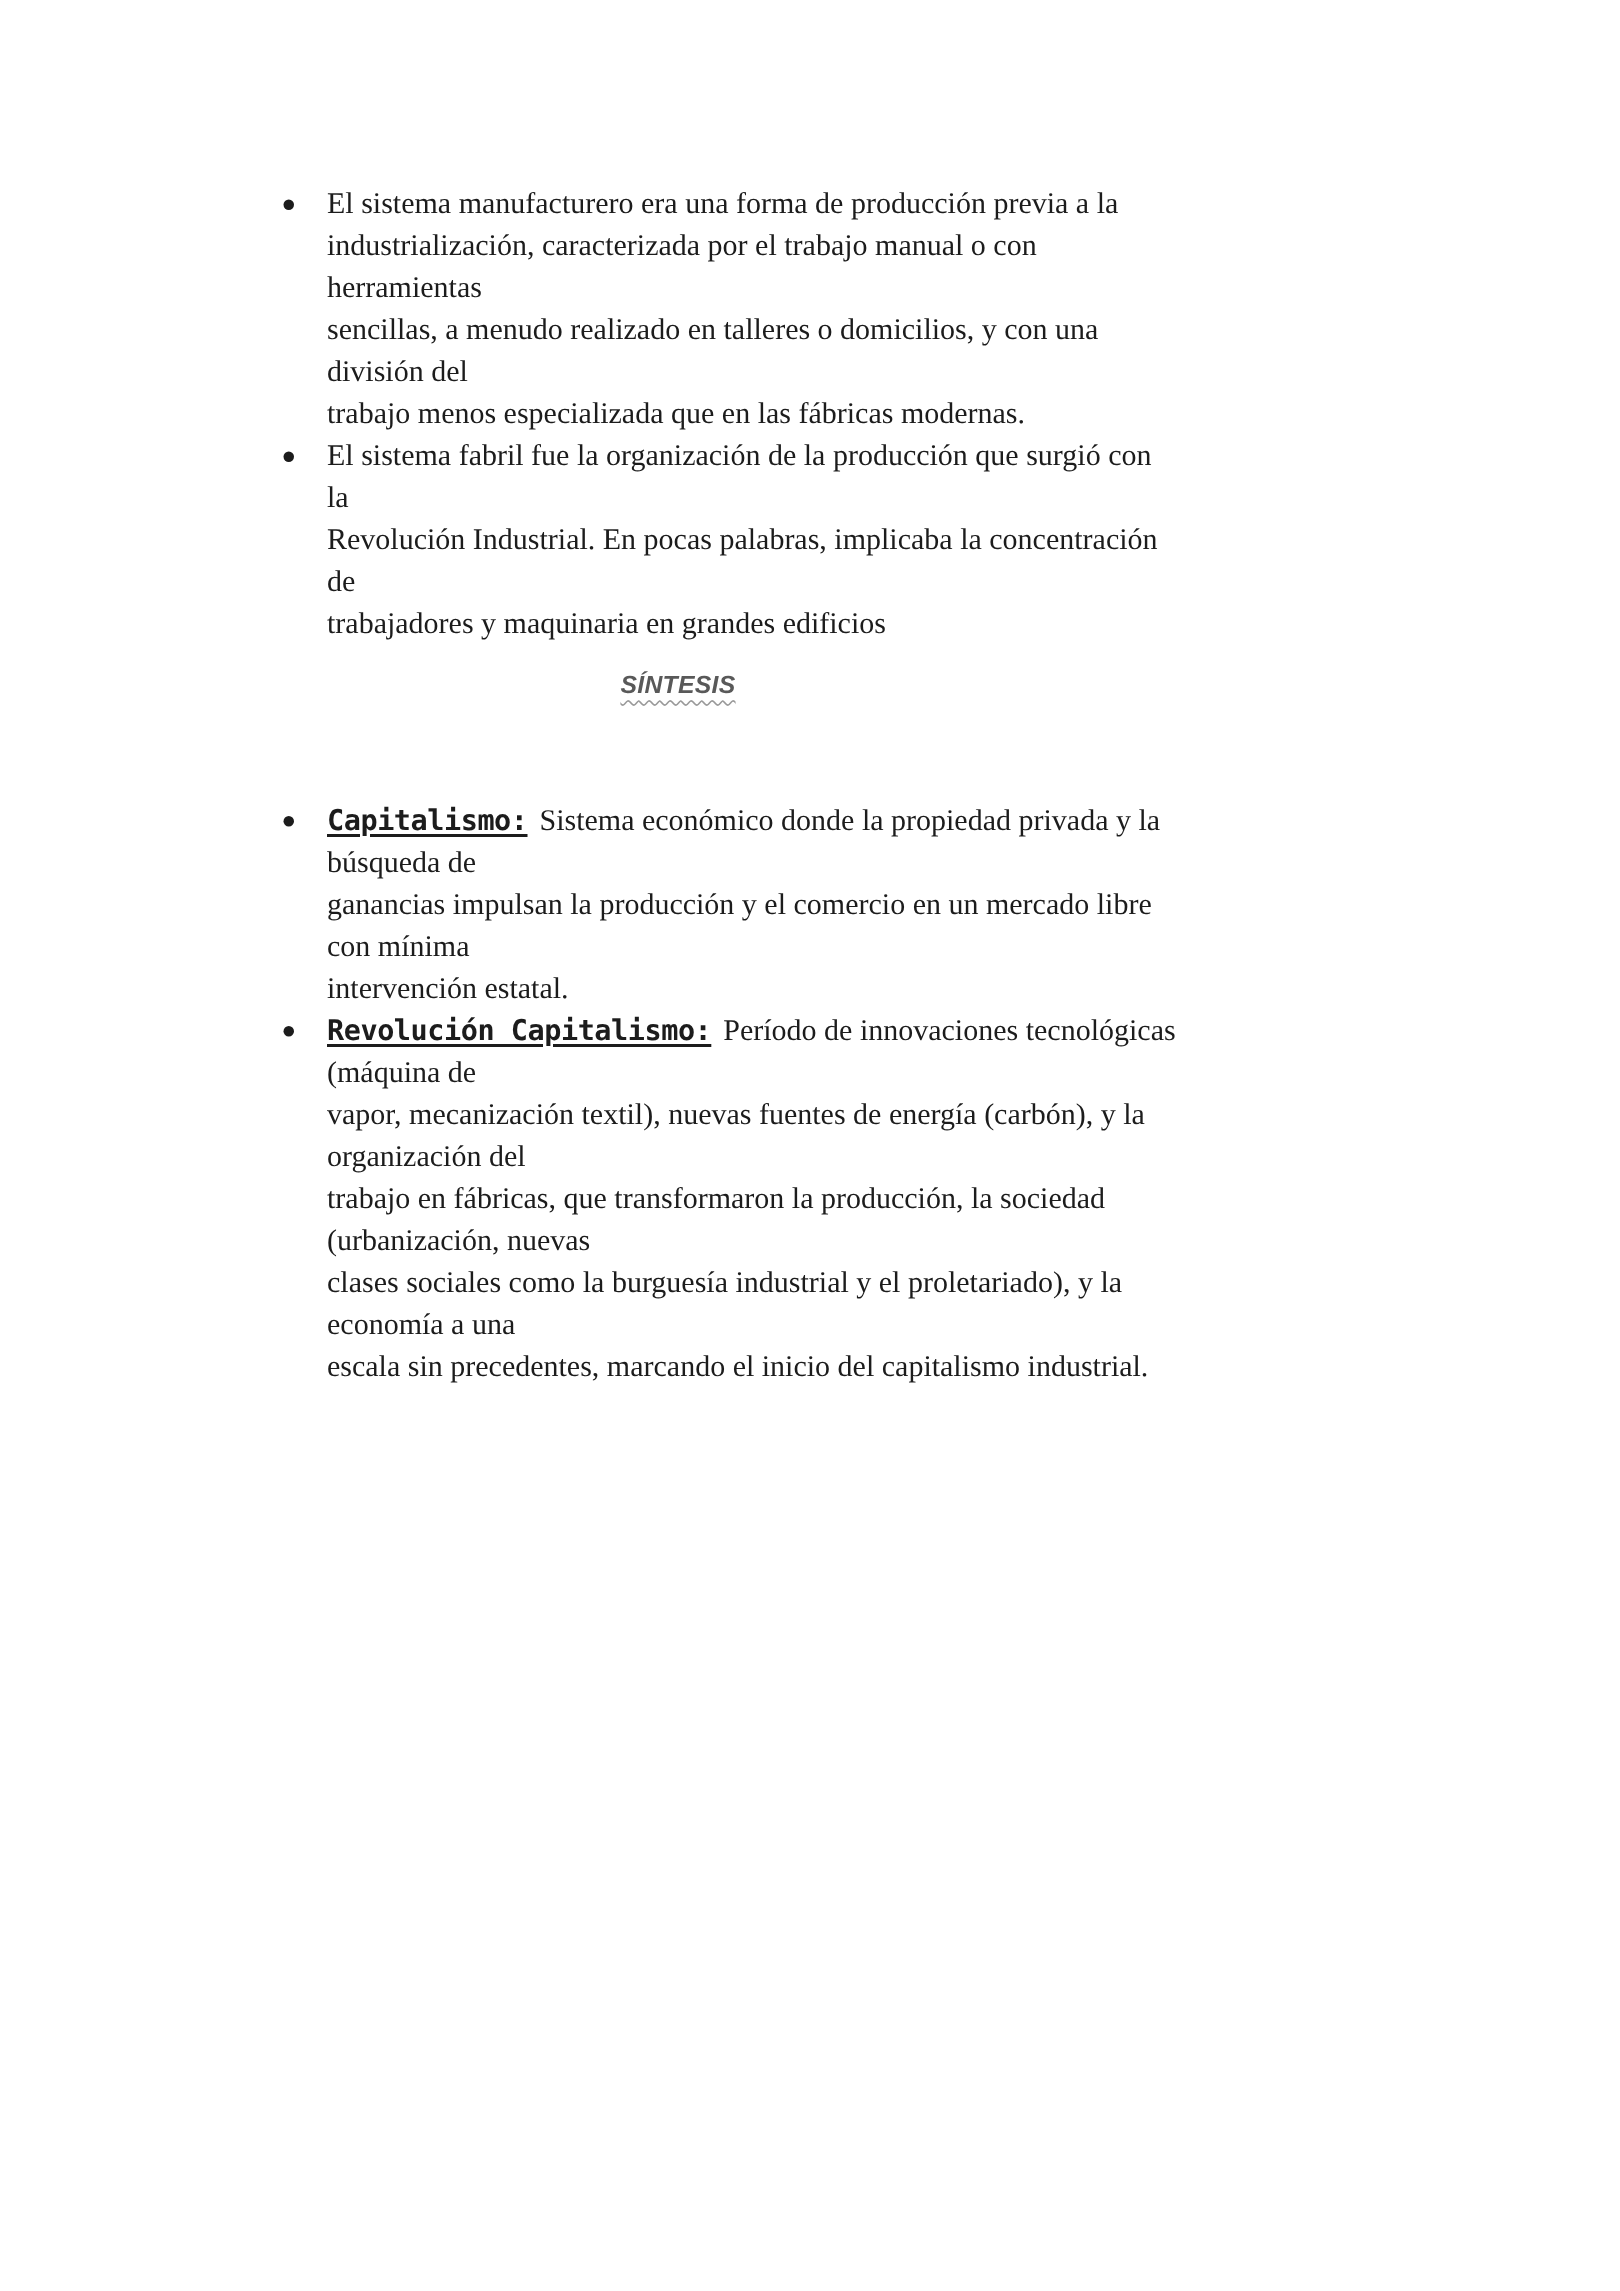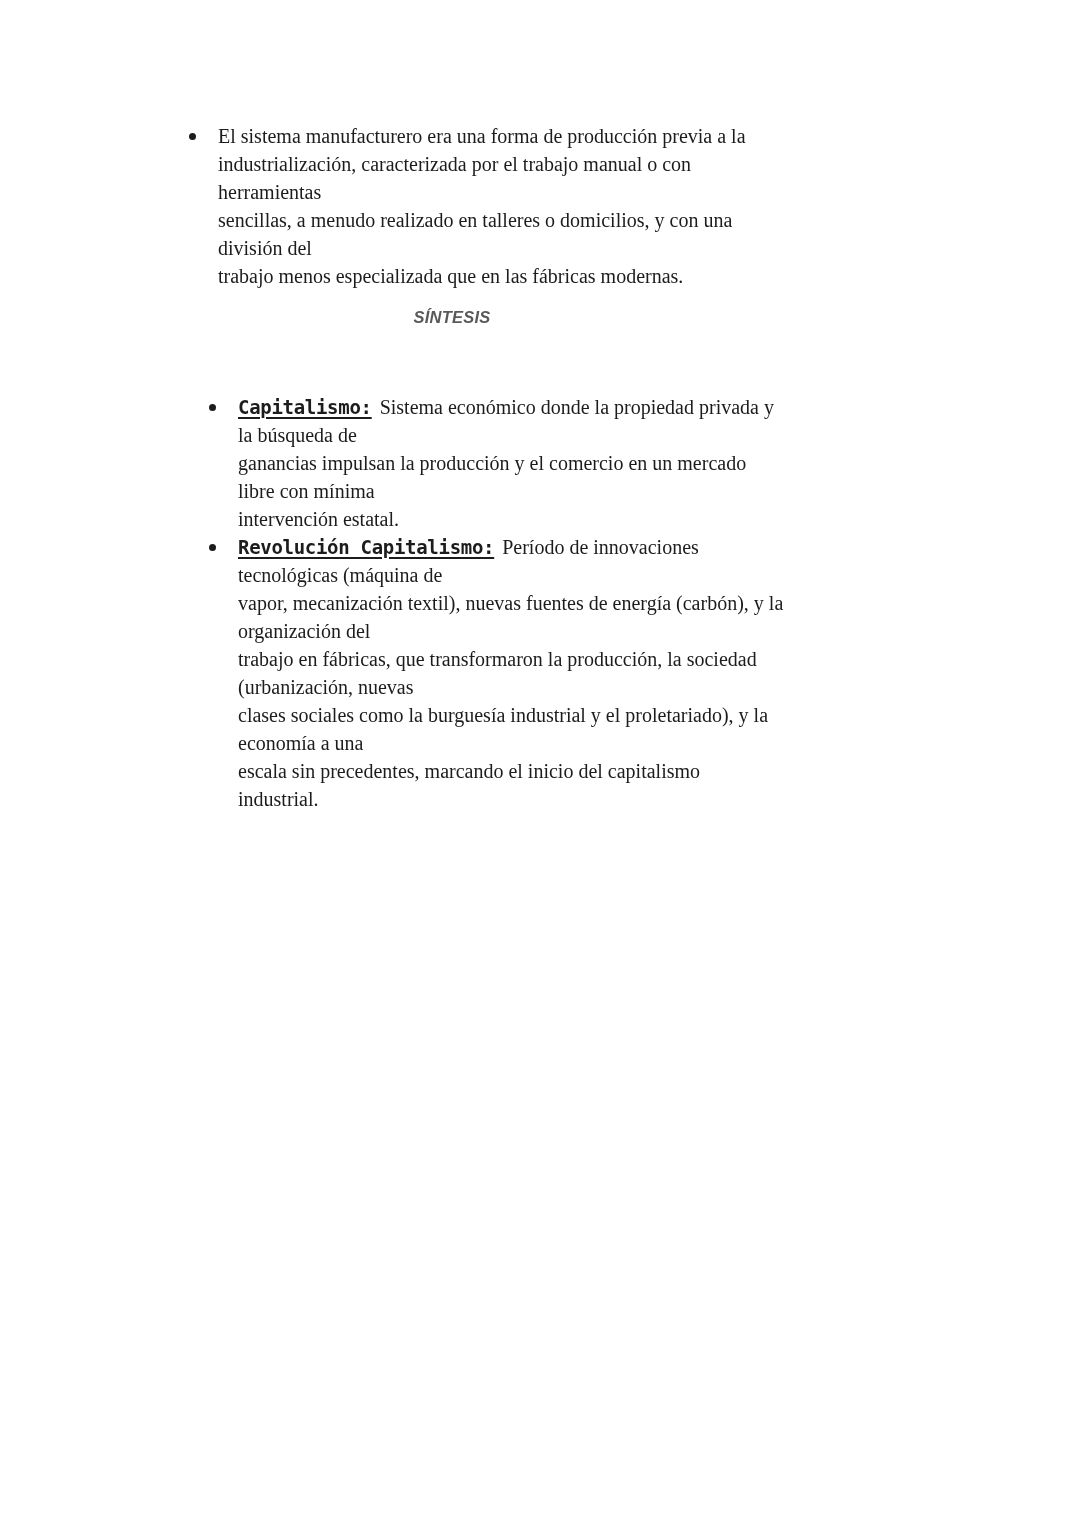--- a/index.html
+++ b/index.html
@@ -58,43 +58,48 @@
     margin-top: 15px;
     text-align: center;
     line-height: 24px;
   }
   .section-heading .heading-text {
     font-family: "Liberation Sans", sans-serif;
     font-style: italic;
     font-weight: 600;
     font-size: 16.5px;
     color: #595959;
+    text-decoration: underline;
     text-decoration-style: wavy;
     text-decoration-color: #9a9a9a;
     text-decoration-thickness: 1px;
     text-underline-offset: 4px;
     letter-spacing: 0.2px;
   }
   ul.definitions {
     margin-top: 63px;
-    margin-left: 20px;
   }
 </style>
 </head>
 <body>
 
 <div class="page">
   <div class="content">
 
     <ul class="bullet-list">
       <li>
         <span class="li-text">El sistema manufacturero era una forma de producción previa a la
 industrialización, caracterizada por el trabajo manual o con herramientas
 sencillas, a menudo realizado en talleres o domicilios, y con una división del
 trabajo menos especializada que en las fábricas modernas.</span>
+      </li>
+      <li>
+        <span class="li-text">El sistema fabril fue la organización de la producción que surgió con la
+Revolución Industrial. En pocas palabras, implicaba la concentración de
+trabajadores y maquinaria en grandes edificios</span>
       </li>
     </ul>
 
     <div class="section-heading">
       <span class="heading-text">SÍNTESIS</span>
     </div>
 
     <ul class="bullet-list definitions">
       <li>
         <span class="def-term">Capitalismo:</span><span class="def-desc">Sistema económico donde la propiedad privada y la búsqueda de

